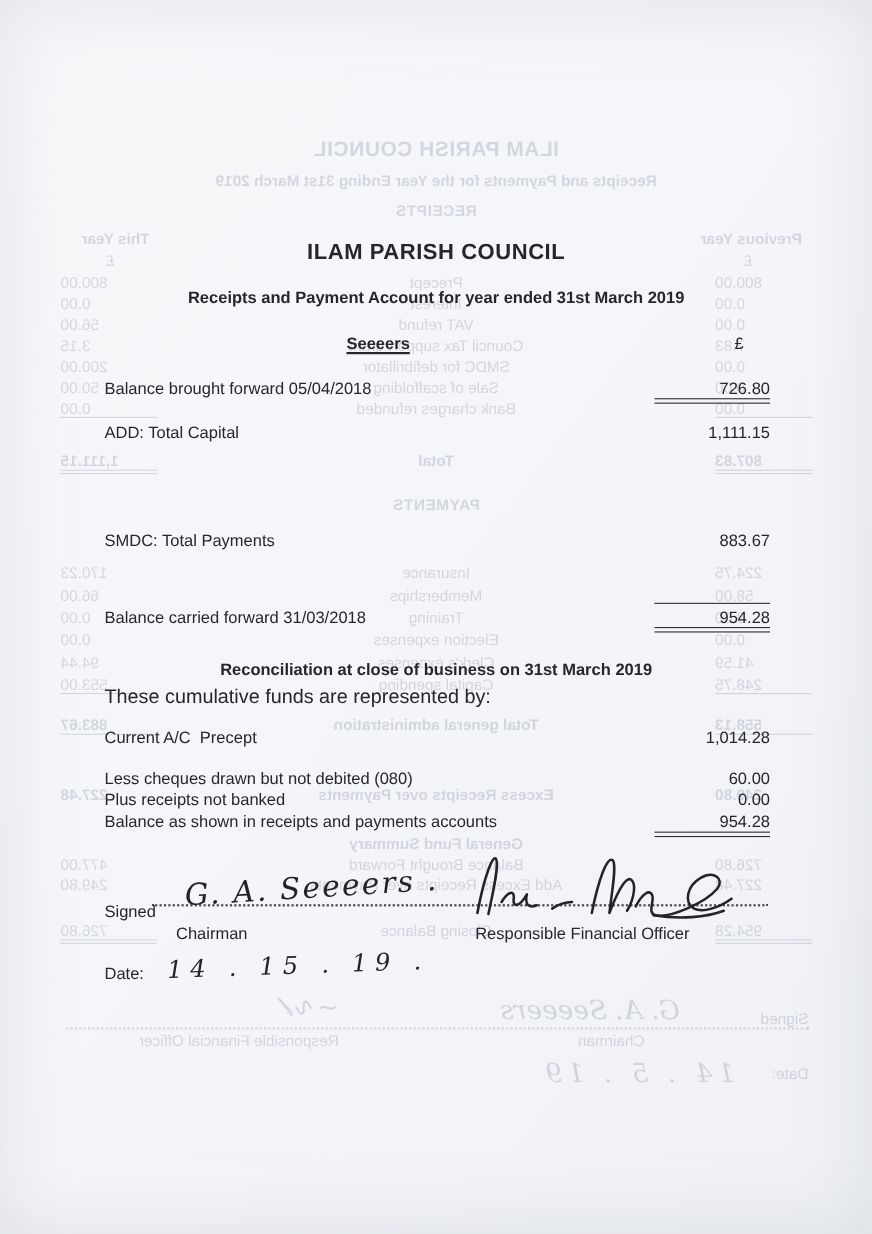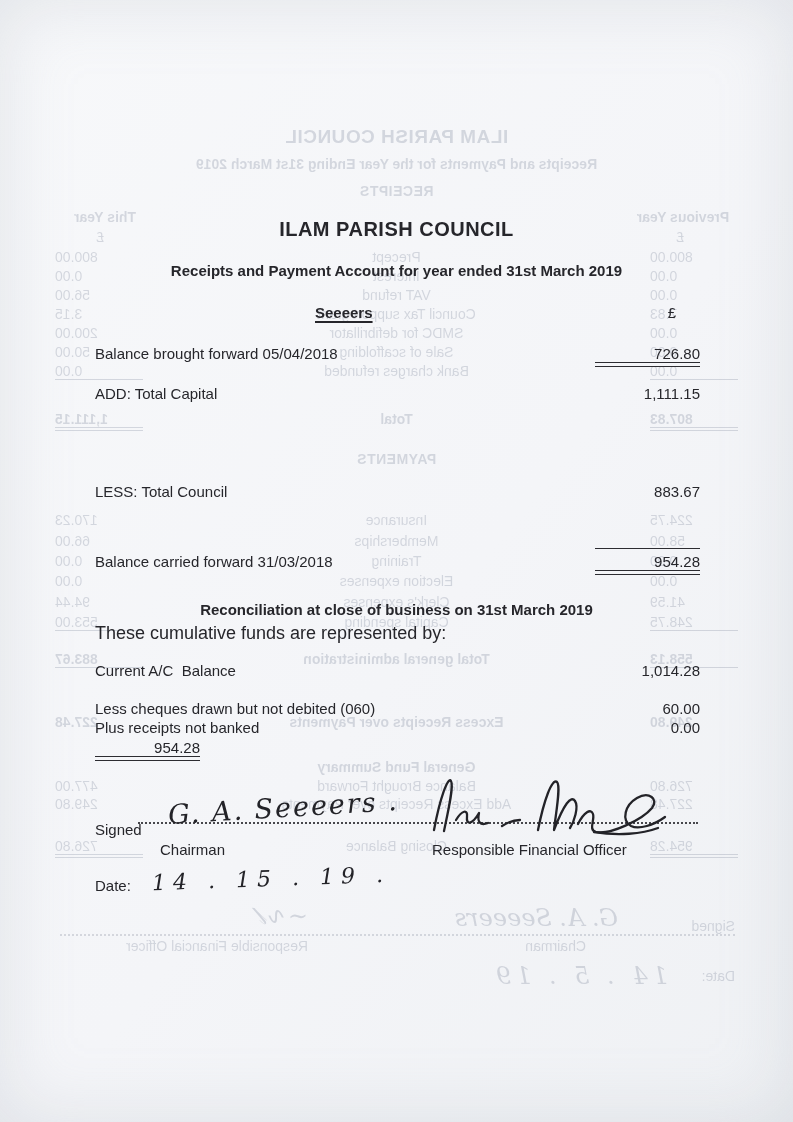--- a/index.html
+++ b/index.html
@@ -209,45 +209,46 @@
       <span class="amt dbl">726.80</span>
     </div>
 
     <div class="row" style="top:385px">
       <span class="lbl">ADD: Total Capital</span>
       <span class="amt">1,111.15</span>
     </div>
 
 
     <div class="row" style="top:483px">
-      <span class="lbl">LESS: Total Council</span>
+      <span class="lbl">SMDC: Total Payments</span>
       <span class="amt">883.67</span>
     </div>
 
     <div class="row" style="top:548px">
       <span class="lbl" style="padding-top:4px">Balance carried forward 31/03/2018</span>
       <span class="amt topline dbl">954.28</span>
     </div>
 
     <div class="recon-head">Reconciliation at close of business on 31st March 2019</div>
     <div class="intro">These cumulative funds are represented by:</div>
 
     <div class="row" style="top:662px">
-      <span class="lbl">Current A/C  Balance</span>
+      <span class="lbl">Current A/C  Precept</span>
       <span class="amt">1,014.28</span>
     </div>
     <div class="row" style="top:700px">
-      <span class="lbl">Less cheques drawn but not debited (060)</span>
+      <span class="lbl">Less cheques drawn but not debited (080)</span>
       <span class="amt">60.00</span>
     </div>
     <div class="row" style="top:719px">
       <span class="lbl">Plus receipts not banked</span>
       <span class="amt">0.00</span>
     </div>
     <div class="row" style="top:739px">
+      <span class="lbl">Balance as shown in receipts and payments accounts</span>
       <span class="amt dbl">954.28</span>
     </div>
 
     <div class="dotline"></div>
     <div class="signed-lbl">Signed</div>
 
     <div class="hand1">G. A. Seeeers .</div>
 
     <svg class="sig-rfo" width="250" height="78" viewBox="0 0 250 78">
       <g fill="none" stroke="#232328" stroke-width="2.3" stroke-linecap="round" stroke-linejoin="round">

